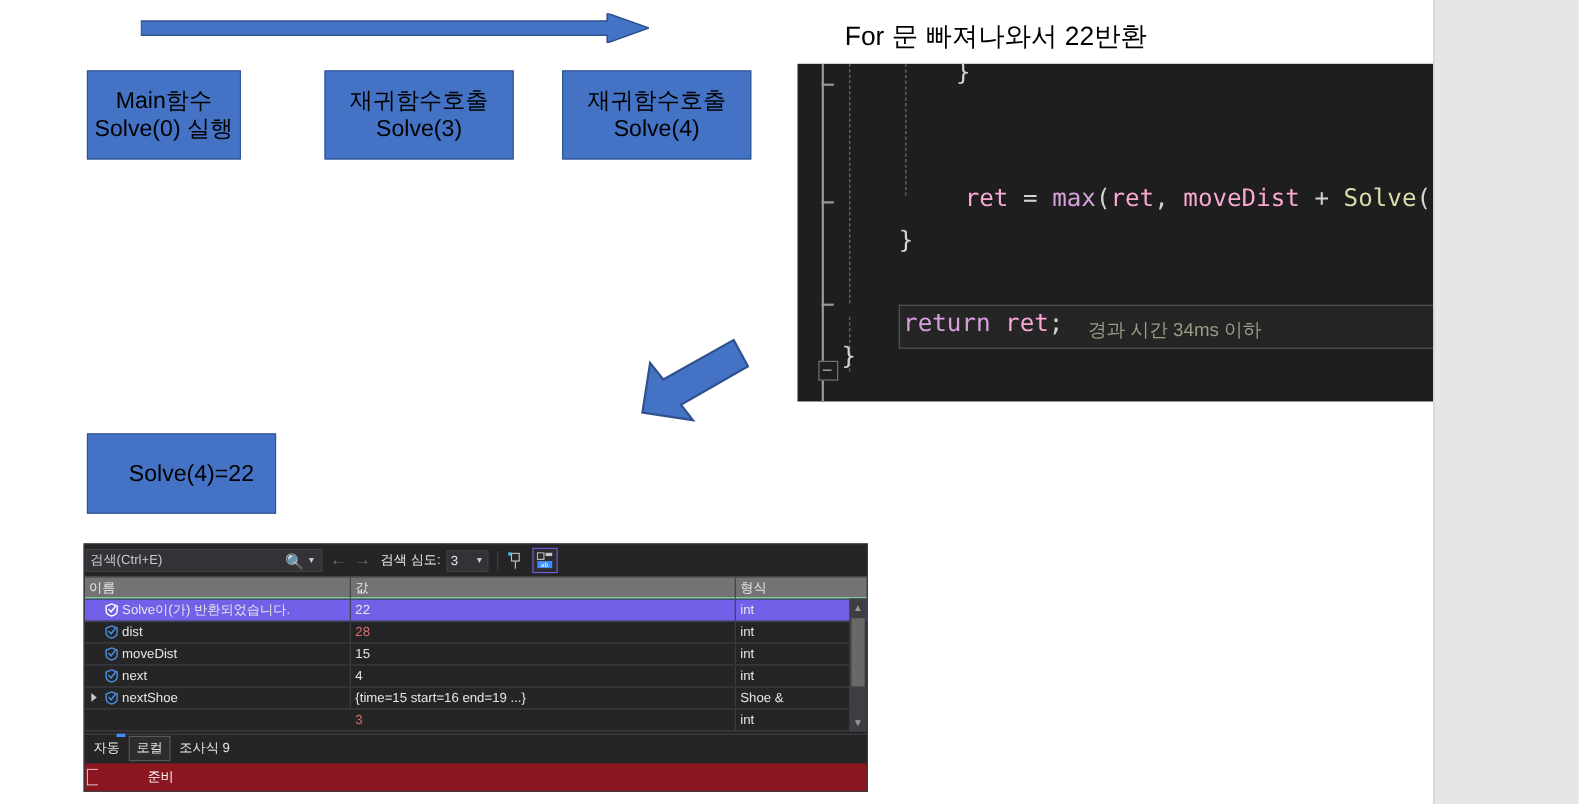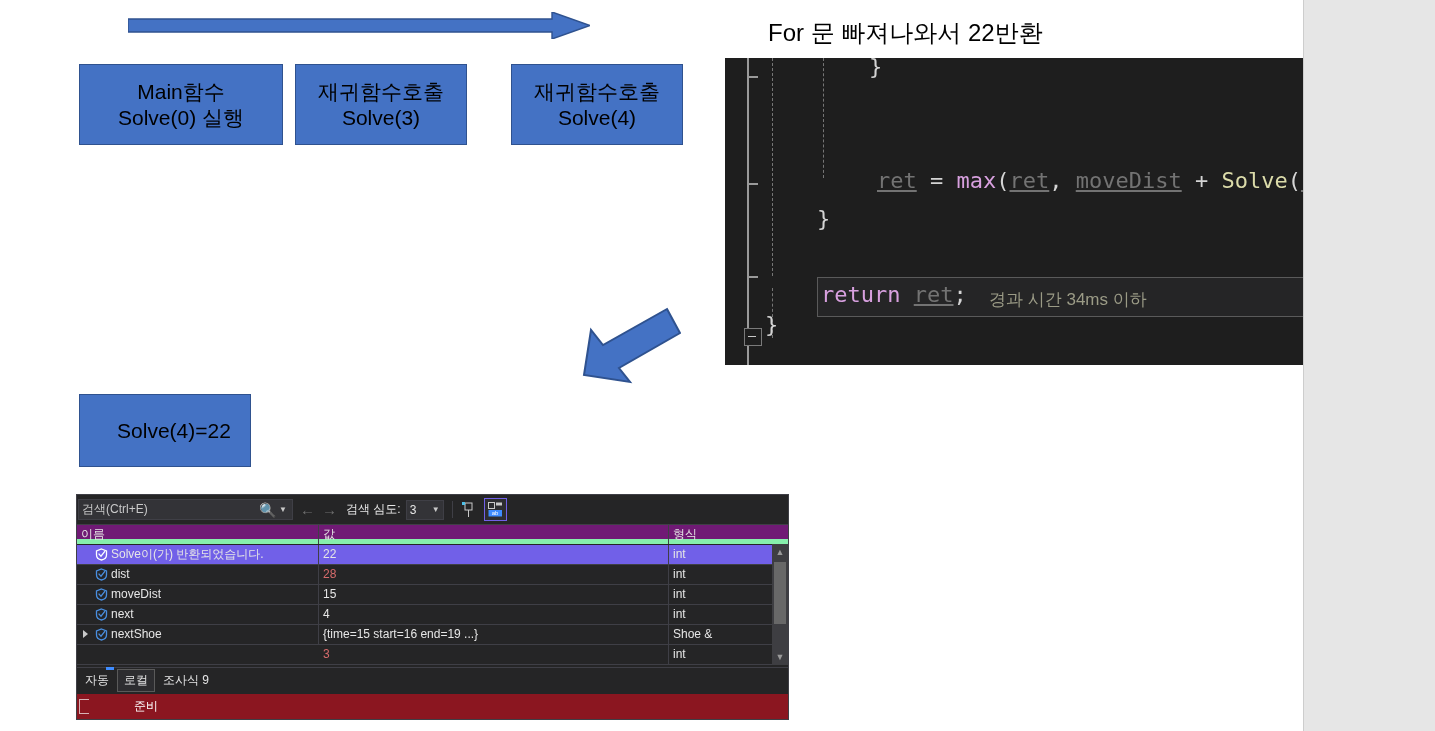--- a/index.html
+++ b/index.html
@@ -30,21 +30,21 @@
     background:#4472c4;
     border:1px solid #2f528f;
     color:#000;
     display:flex;flex-direction:column;
     align-items:center;justify-content:center;
     font-size:21px;line-height:1.22;
     text-align:center;
     box-sizing:border-box;
     white-space:nowrap;
   }
-  #box-main{left:79px;top:64px;width:204px;height:81px;}
+  #box-main{left:79px;top:64px;width:140px;height:81px;}
   #box-s3  {left:295px;top:64px;width:172px;height:81px;}
   #box-s4  {left:511px;top:64px;width:172px;height:81px;}
   #box-res {left:79px;top:394px;width:172px;height:73px;font-size:21px;padding-left:18px;}
 
   
   #arrow-right{
     position:absolute;left:128px;top:12px;width:462px;height:27px;
   }
   #arrow-diag{
     position:absolute;left:581px;top:306px;width:100px;height:78px;
@@ -70,21 +70,21 @@
     background:#9a9a9a;
   }
   .fold-tick{position:absolute;left:22px;width:11px;height:2px;background:#9a9a9a;}
   .guide{
     position:absolute;width:0;border-left:1px dashed #767676;
   }
   .cline{
     position:absolute;left:0;white-space:pre;color:#d4d4d4;
   }
   .kw{color:#d8a0df;}
-  .var{color:#737373;text-decoration:underline;}
+  .var{color:#f9a8d4;}
   .fn{color:#dcdcaa;}
   .punc{color:#d4d4d4;}
   .lens{color:#9b9b86;font-family:"Liberation Sans",sans-serif;font-size:17px;}
   #curline{
     position:absolute;left:92px;top:219px;width:620px;height:40px;
     border:1px solid #5a5a5a;background:#252526;box-sizing:border-box;
   }
   #foldbox{
     position:absolute;left:744px;top:328px;width:16px;height:16px;
     border:1px solid #7a7a7a;background:#1e1e1e;
@@ -129,21 +129,21 @@
   .tbtn{
     width:23px;height:23px;margin-left:4px;
     display:flex;align-items:center;justify-content:center;
     box-sizing:border-box;position:relative;
   }
   .tbtn.sel{border:1px solid #7160e8;background:#2d2d30;}
 
   
   #dbg-head{
     position:absolute;left:0;top:29px;width:100%;height:20px;
-    background:#701a75;border-top:1px solid #3f3f46;border-bottom:5px solid #86efac;
+    background:#737373;border-top:1px solid #3f3f46;border-bottom:1px solid #86efac;
     box-sizing:border-box;
   }
   .hcell{
     position:absolute;top:0;height:19px;line-height:19px;
     font-size:12px;color:#e6e6e6;padding-left:4px;box-sizing:border-box;
     border-right:1px solid #3f3f46;
   }
   
   #dbg-rows{position:absolute;left:0;top:50px;width:100%;height:120px;}
   .row{

